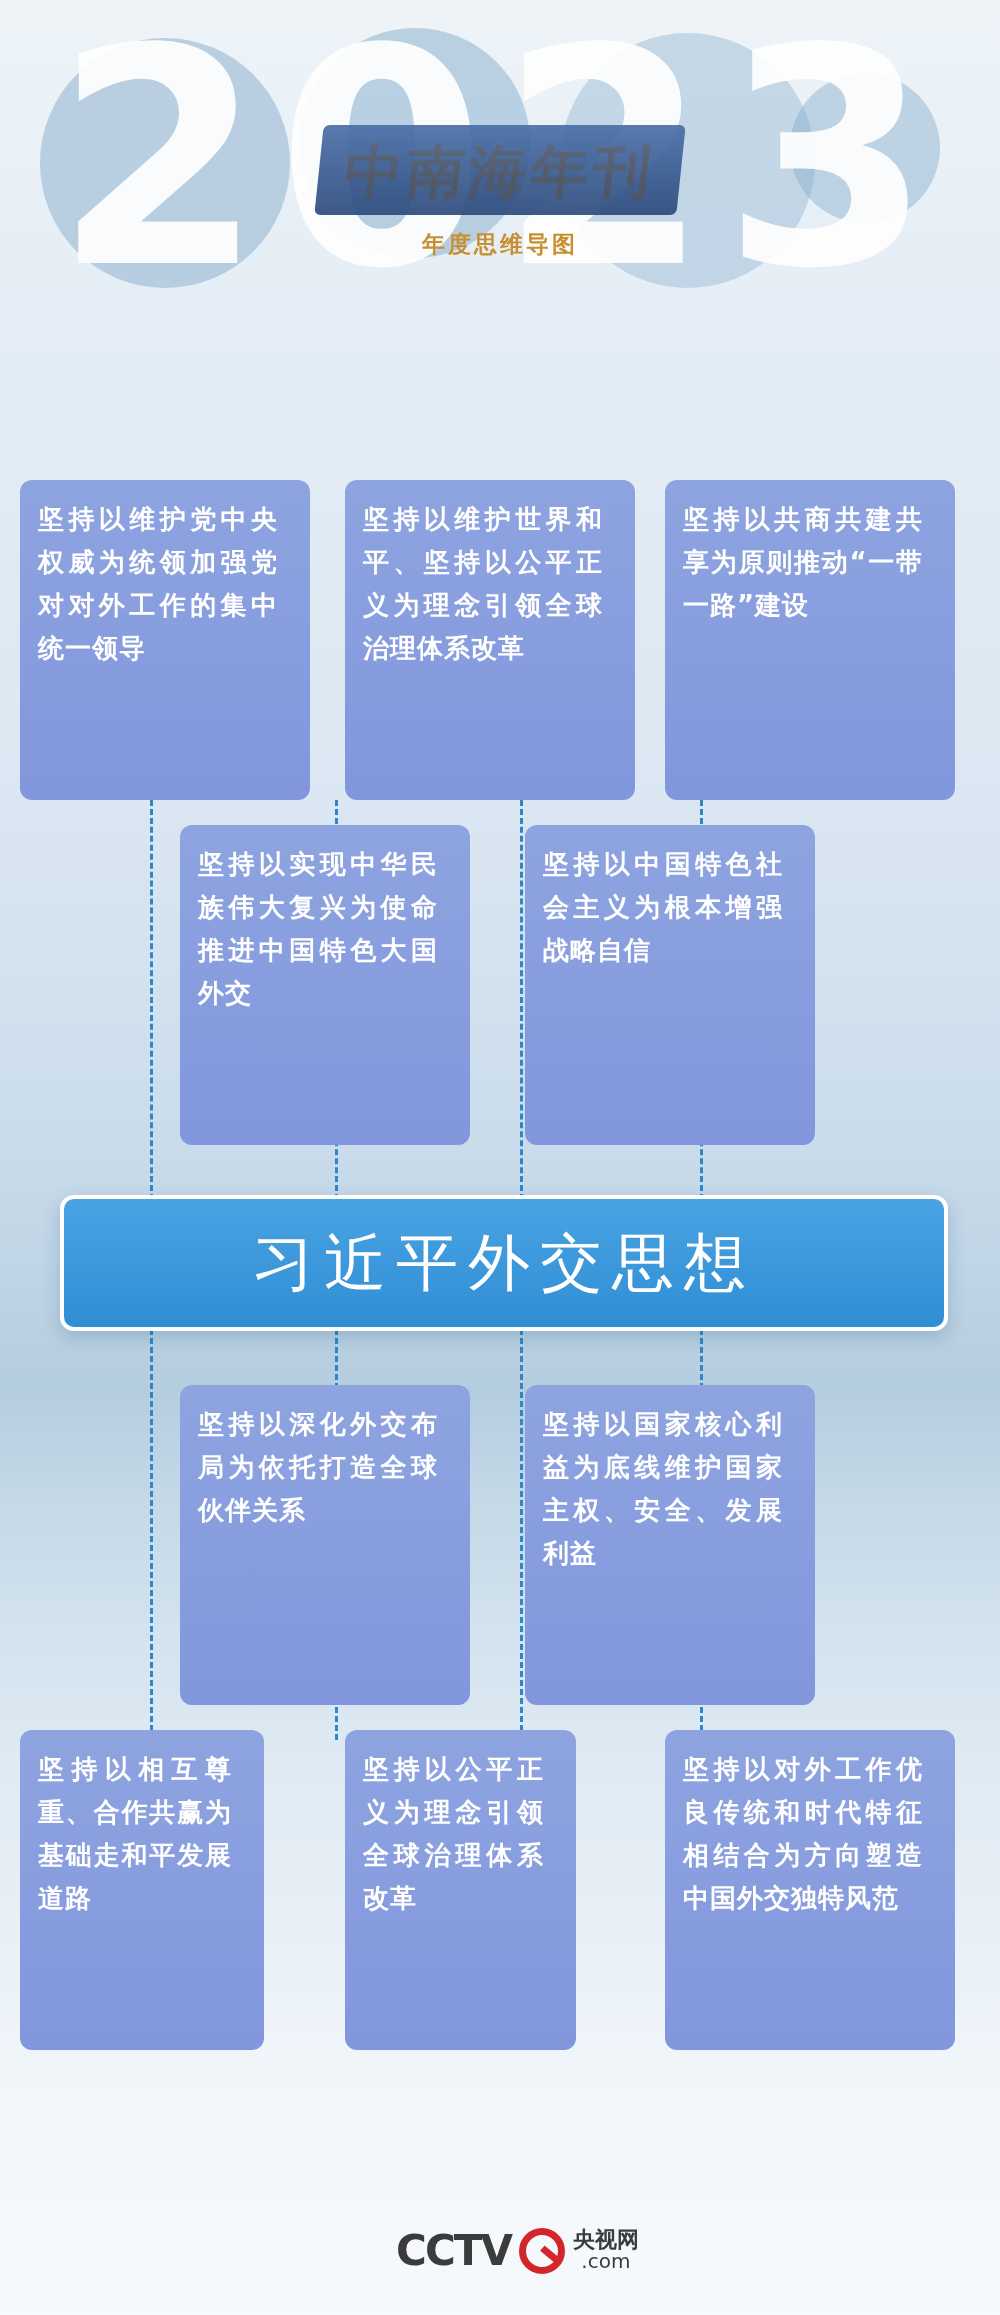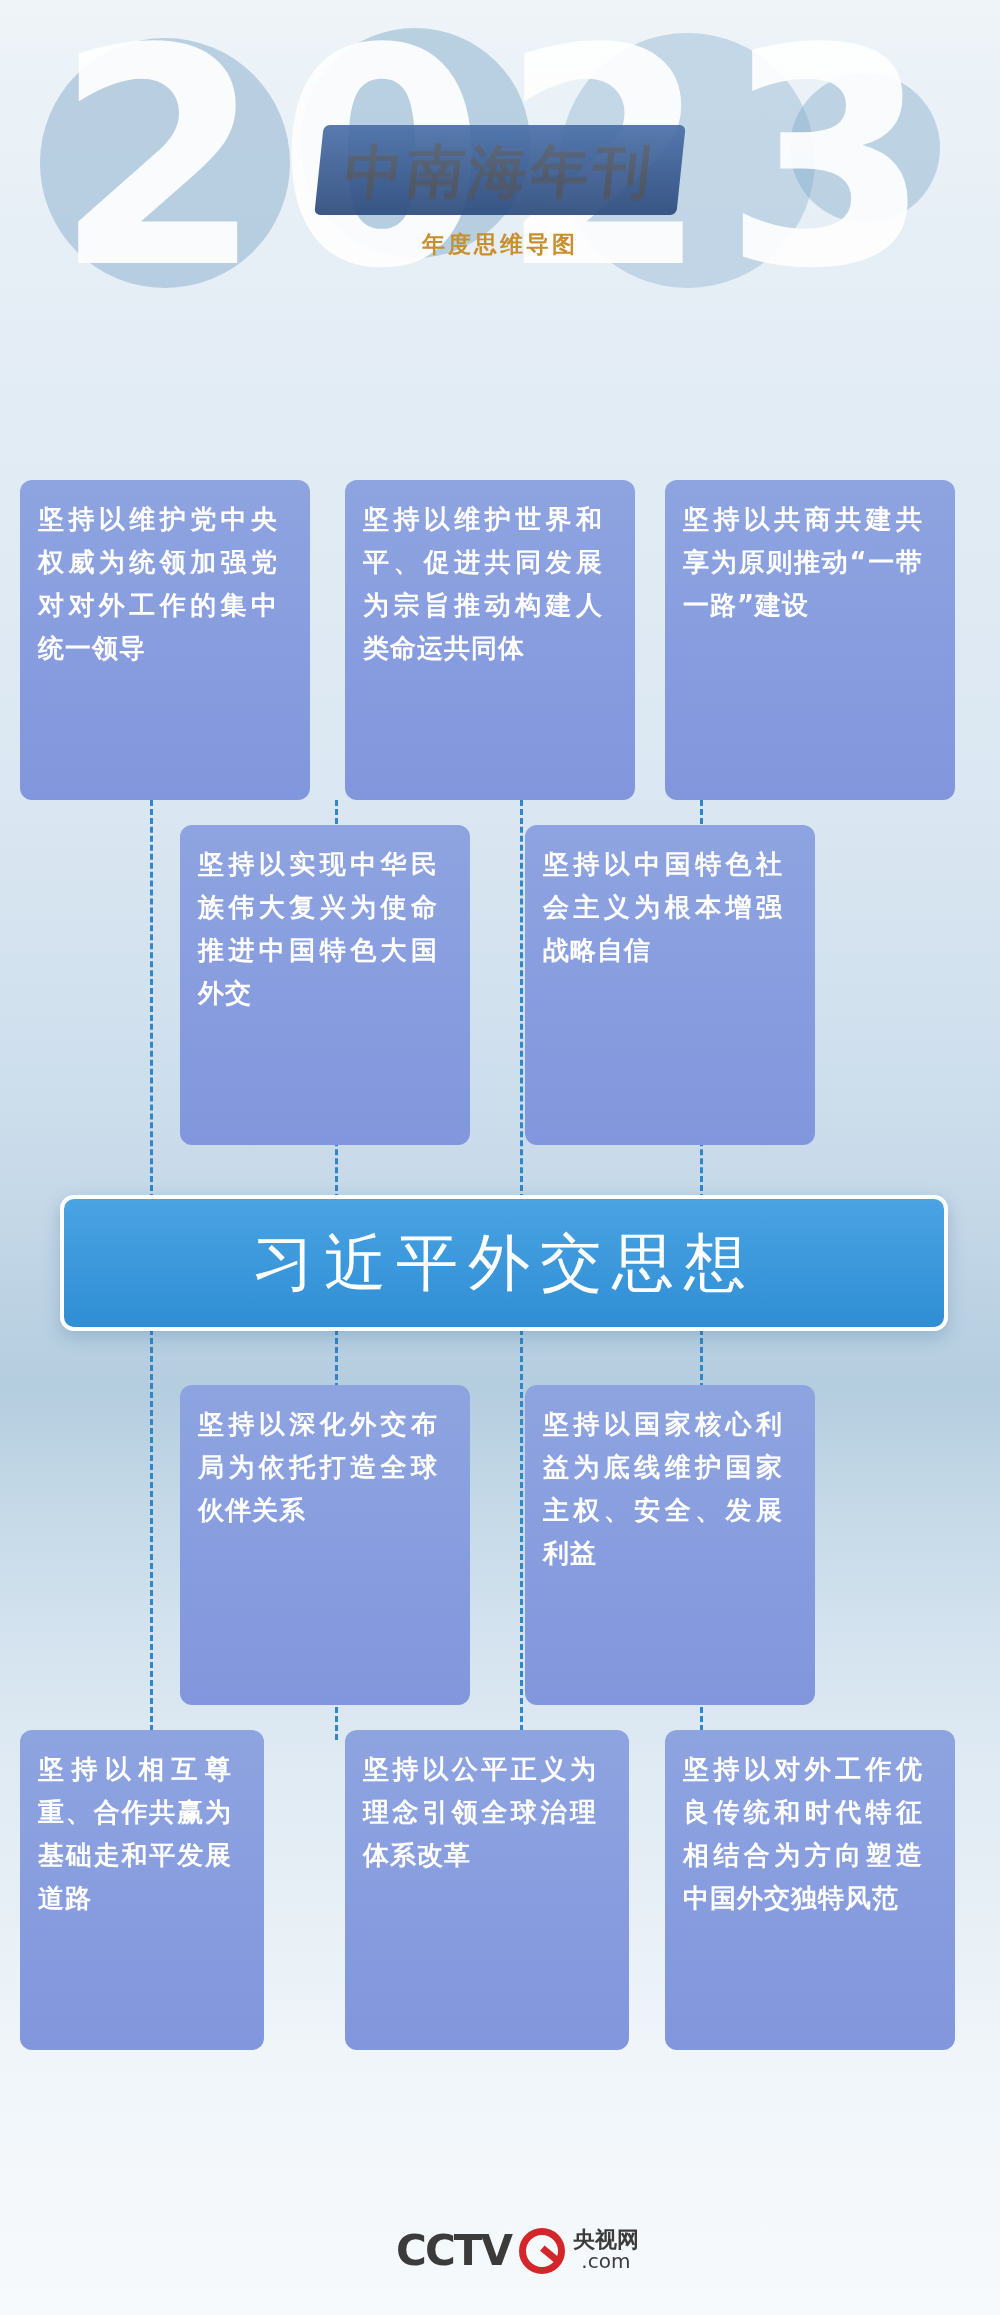--- a/index.html
+++ b/index.html
@@ -239,21 +239,21 @@
   <div class="dash" style="left:700px;  top:800px;  height:400px;"></div>
   <div class="dash" style="left:150px;  top:1320px; height:420px;"></div>
   <div class="dash" style="left:335px;  top:1320px; height:420px;"></div>
   <div class="dash" style="left:520px;  top:1320px; height:420px;"></div>
   <div class="dash" style="left:700px;  top:1320px; height:420px;"></div>
 
   <div class="card" style="left:20px;  top:480px; width:290px; height:320px;">
     <span>坚持以维护党中央权威为统领加强党对对外工作的集中统一领导</span>
   </div>
   <div class="card" style="left:345px; top:480px; width:290px; height:320px;">
-    <span>坚持以维护世界和平、促进共同发展为宗旨推动构建人类命运共同体</span>
+    <span>坚持以维护世界和平、坚持以公平正义为理念引领全球治理体系改革</span>
   </div>
   <div class="card" style="left:665px; top:480px; width:290px; height:320px;">
     <span>坚持以共商共建共享为原则推动“一带一路”建设</span>
   </div>
 
   <div class="card" style="left:180px; top:825px; width:290px; height:320px;">
     <span>坚持以实现中华民族伟大复兴为使命推进中国特色大国外交</span>
   </div>
   <div class="card" style="left:525px; top:825px; width:290px; height:320px;">
     <span>坚持以中国特色社会主义为根本增强战略自信</span>
@@ -266,21 +266,21 @@
   <div class="card" style="left:180px; top:1385px; width:290px; height:320px;">
     <span>坚持以深化外交布局为依托打造全球伙伴关系</span>
   </div>
   <div class="card" style="left:525px; top:1385px; width:290px; height:320px;">
     <span>坚持以国家核心利益为底线维护国家主权、安全、发展利益</span>
   </div>
 
   <div class="card" style="left:20px;  top:1730px; width:244px; height:320px;">
     <span>坚持以相互尊重、合作共赢为基础走和平发展道路</span>
   </div>
-  <div class="card" style="left:345px; top:1730px; width:284px; height:320px;">
+  <div class="card" style="left:345px; top:1730px; width:231px; height:320px;">
     <span>坚持以公平正义为理念引领全球治理体系改革</span>
   </div>
   <div class="card" style="left:665px; top:1730px; width:290px; height:320px;">
     <span>坚持以对外工作优良传统和时代特征相结合为方向塑造中国外交独特风范</span>
   </div>
 
   <div class="footer">
     <div class="logo-row">
       <span class="logo-cctv">CCTV</span>
       <span class="logo-ring"></span>

